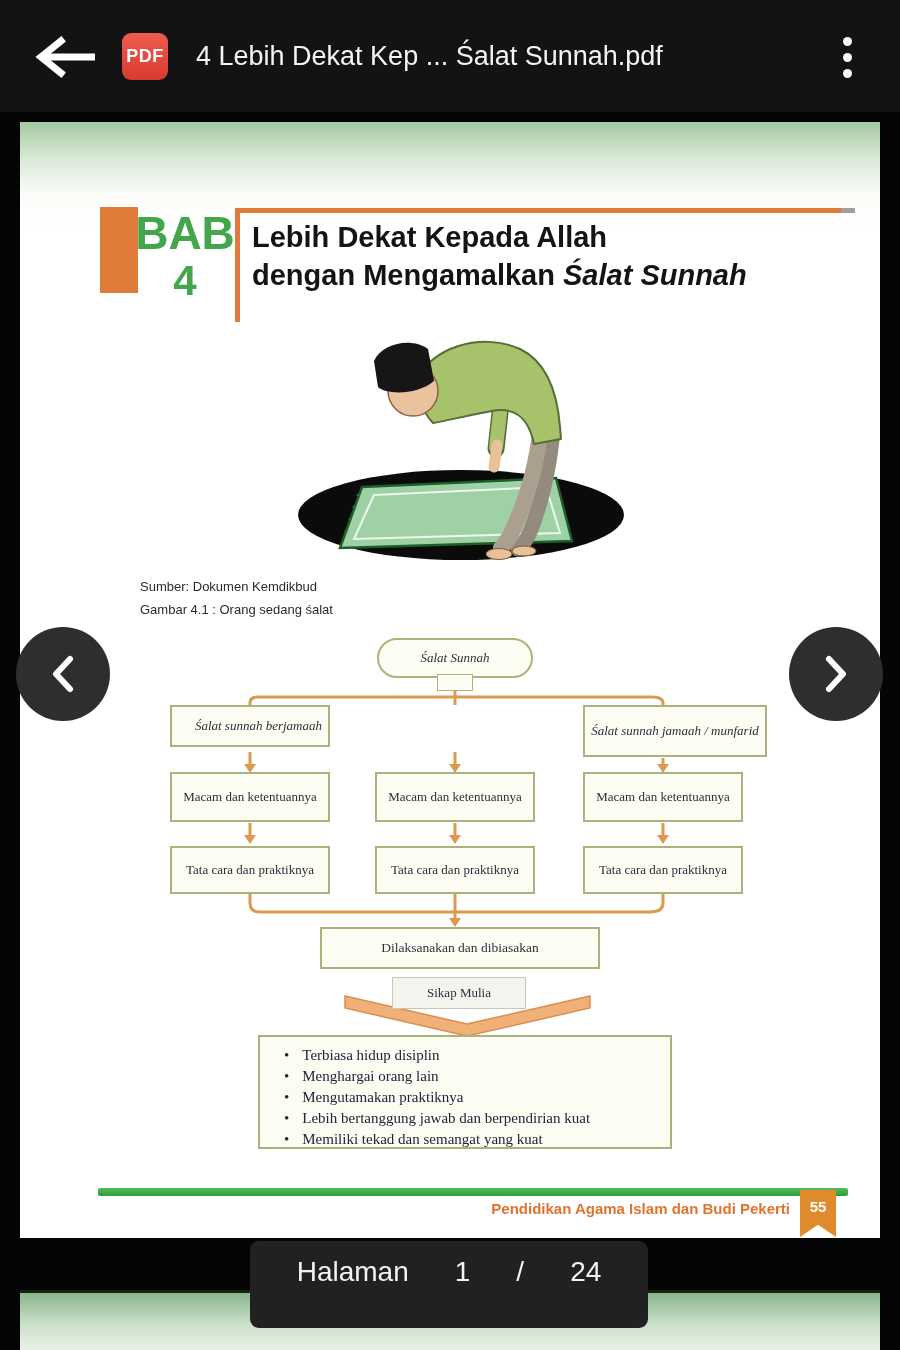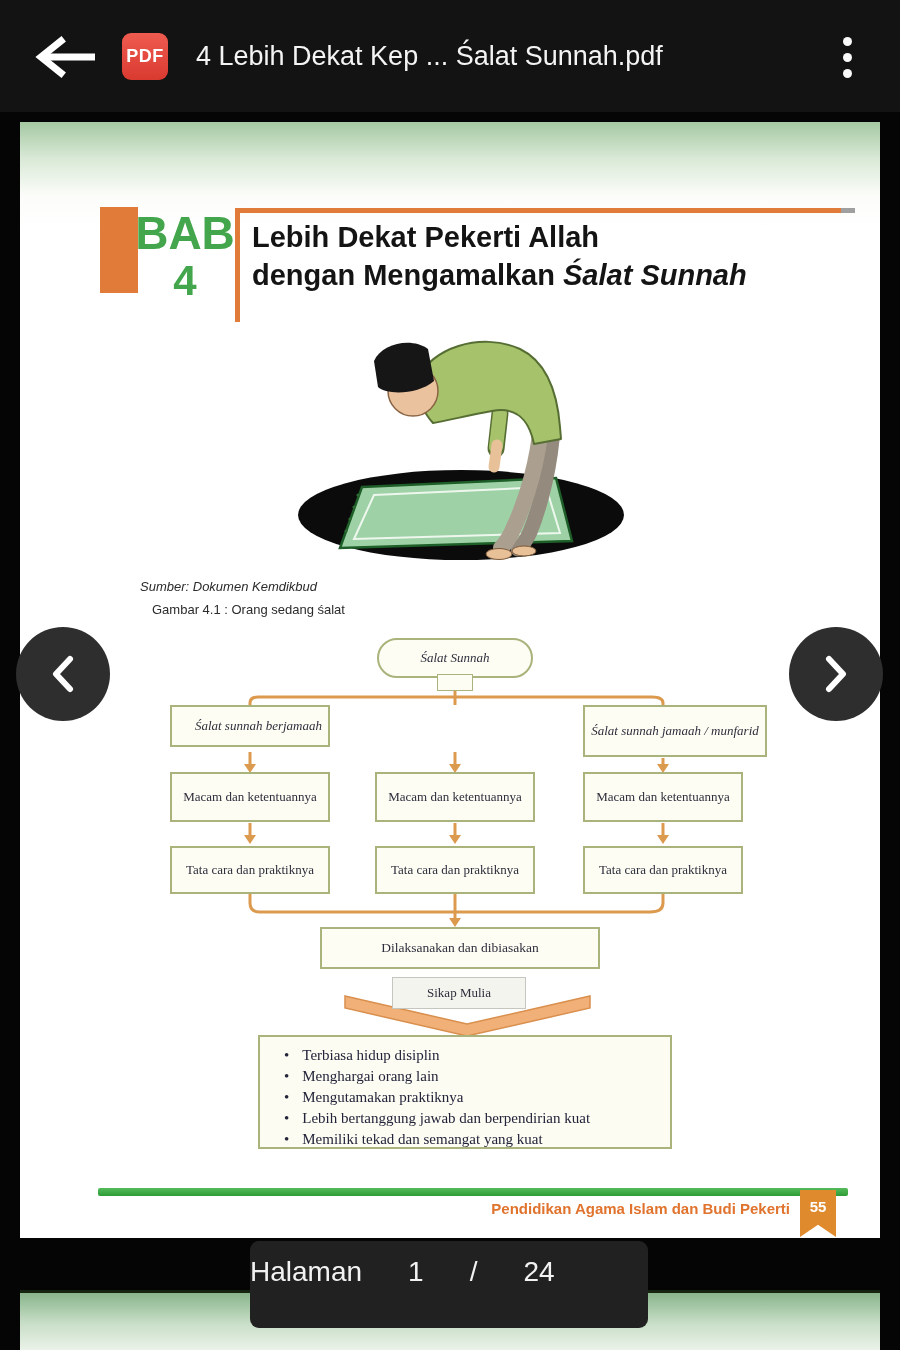--- a/index.html
+++ b/index.html
@@ -30,22 +30,22 @@
   .bab-number{position:absolute;left:112px;top:138px;width:106px;text-align:center;
               font-weight:bold;font-size:42px;line-height:1;color:#43a64c;}
   .header-vline{position:absolute;left:215px;top:88px;width:5px;height:112px;background:#e07b39;}
   .header-hline{position:absolute;left:215px;top:86px;width:606px;height:5px;background:#e07b39;}
   .header-hline::after{content:"";position:absolute;right:-14px;top:0;width:14px;height:5px;background:#9f9f9f;}
   .chapter-title{position:absolute;left:232px;top:96px;font-weight:bold;font-size:29px;
                  line-height:38px;color:#141414;}
   .chapter-title .it{font-style:italic;}
 
   
-  .fig-source{position:absolute;left:120px;top:457px;font-style:italic;font-size:13px;color:#2b2b2b;}
-  .fig-caption{position:absolute;left:120px;top:480px;font-size:13px;color:#2b2b2b;margin-left:12px;}
+  .fig-source{position:absolute;left:120px;top:457px;font-size:13px;color:#2b2b2b;}
+  .fig-caption{position:absolute;left:120px;top:480px;font-size:13px;color:#2b2b2b;}
 
   .illustration{position:absolute;left:250px;top:205px;width:400px;height:250px;}
   .connectors{position:absolute;left:0;top:0;width:860px;height:1116px;pointer-events:none;}
 
   
   .fbox{position:absolute;background:#fdfdf4;border:2px solid #a9b37b;box-sizing:border-box;
         display:flex;align-items:center;justify-content:center;text-align:center;
         font-family:"Liberation Serif",serif;font-size:13px;line-height:1.22;color:#2e2e3c;
         padding:2px 6px;}
   .box-oval{left:357px;top:516px;width:156px;height:40px;border-radius:22px;font-style:italic;}
@@ -82,21 +82,21 @@
           font-size:15px;text-align:center;padding-top:8px;box-sizing:border-box;}
 
   
   .nav-btn{position:absolute;width:94px;height:94px;border-radius:50%;background:#2e2e2e;
            display:flex;align-items:center;justify-content:center;z-index:6;cursor:pointer;}
   .nav-prev{left:16px;top:627px;}
   .nav-next{left:789px;top:627px;}
 
   
   .pager{position:absolute;left:250px;top:1241px;width:398px;height:87px;background:#212121;
-         border-radius:9px;z-index:7;display:flex;gap:46px;
+         border-radius:9px;z-index:7;display:flex;justify-content:center;gap:46px;
          padding-top:15px;box-sizing:border-box;font-size:28px;color:#f2f2f2;}
 
   
   .next-page{position:absolute;left:20px;top:1290px;width:860px;height:60px;
              border-top:3px solid #16250f;box-sizing:border-box;
              background:linear-gradient(180deg,#88b58b 0px,#c8dec7 30px,#eef5ec 60px);}
 </style>
 </head>
 <body>
 
@@ -121,21 +121,21 @@
   </div>
 
   <div class="page">
 
     <div class="chapter-rect"></div>
     <div class="bab-label">BAB</div>
     <div class="bab-number">4</div>
     <div class="header-vline"></div>
     <div class="header-hline"></div>
     <div class="chapter-title">
-      <div>Lebih Dekat Pekerti Allah</div>
+      <div>Lebih Dekat Kepada Allah</div>
       <div><span>dengan Mengamalkan </span><span class="it">Śalat Sunnah</span></div>
     </div>
 
     <svg class="illustration" viewBox="0 0 400 250">
       <ellipse cx="191" cy="188" rx="163" ry="45" fill="#0b0b0b"></ellipse>
       <polygon points="92,160 286,151 302,214 70,221" fill="#9ed2a6" stroke="#1e5e28" stroke-width="2.5"></polygon>
       <polygon points="104,168 276,160 290,206 84,212" fill="none" stroke="#eef7ee" stroke-width="2"></polygon>
       <circle cx="88" cy="168" r="1.6" fill="#2e6b33"></circle>
         <circle cx="84" cy="180" r="1.6" fill="#2e6b33"></circle>
       <circle cx="80" cy="192" r="1.6" fill="#2e6b33"></circle>

